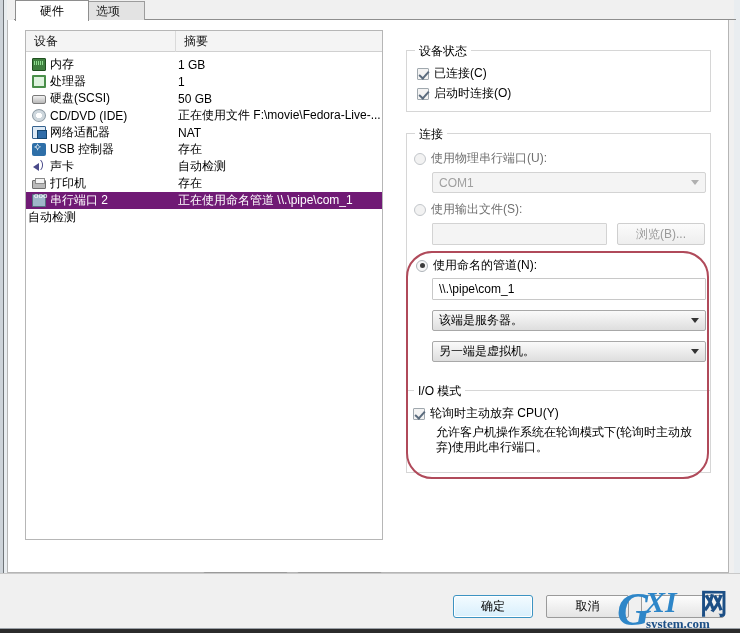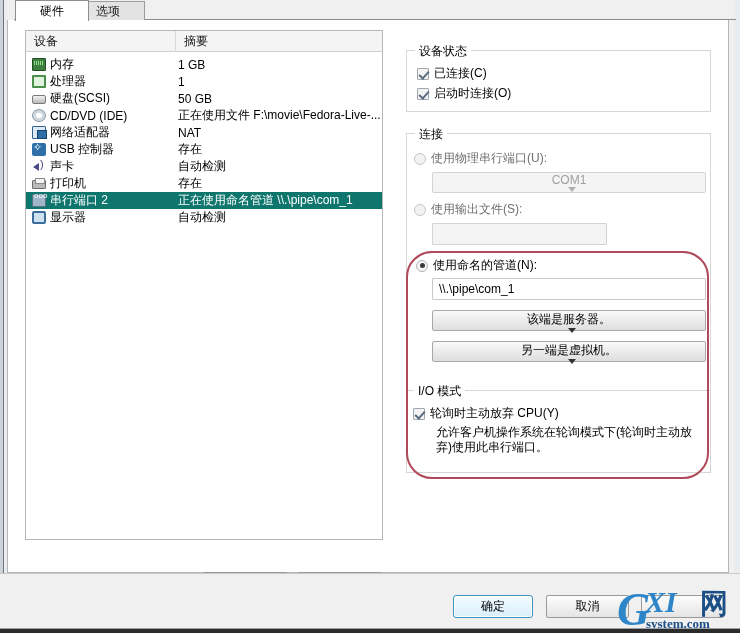--- a/index.html
+++ b/index.html
@@ -89,21 +89,21 @@
     border-right:1px solid #dadada; height:21px; line-height:21px;
   }
   .devlist-head .col-sum {
     flex:1; padding-left:8px; font-size:12px; color:#111;
     height:21px; line-height:21px;
   }
   .devrow {
     display:flex; align-items:center; height:17px;
     font-size:12px; color:#000; cursor:default;
   }
-  .devrow.selected { background:#0f766e; color:#ffffff; }
+  .devrow.selected { background:#701a75; color:#ffffff; }
   .devrow .dname { width:150px; display:flex; align-items:center; padding-left:6px; white-space:nowrap; overflow:hidden;}
   .devrow .dsum  { flex:1; white-space:nowrap; overflow:hidden; padding-left:2px;}
   .ico { width:14px; height:13px; margin-right:4px; flex:0 0 14px; position:relative; display:inline-block; }
 
   
   .ico-mem { background:#3f7f3f; border:1px solid #1f4f1f; border-radius:1px; }
   .ico-mem:after { content:""; position:absolute; left:1px; top:2px; width:10px; height:4px;
       background:repeating-linear-gradient(to right,#8fdc8f 0 1px,#3f7f3f 1px 2px); }
   .ico-cpu { background:#dff3df; border:2px solid #4a8f4a; border-radius:1px; }
   .ico-hdd { background:linear-gradient(#f2f2f2,#b8b8b8); border:1px solid #7a7a7a; border-radius:2px; height:9px; margin-top:2px;}
@@ -182,21 +182,21 @@
     display:flex; align-items:center;
     font-family:"Liberation Sans","DejaVu Sans",sans-serif;
   }
   .input.disabled { background:#f4f4f4; color:#9a9a9a; border-color:#d3d3d3;}
   .combo {
     position:absolute;
     background:linear-gradient(#fafafa,#dedede);
     border:1px solid #a8a8a8; border-radius:2px;
     font-size:12px; color:#000; padding:0 6px;
     display:flex; align-items:center; justify-content:space-between;
-    cursor:default; white-space:nowrap;flex-direction:column;
+    cursor:default; white-space:nowrap;
   }
   .combo.disabled { background:#f4f4f4; color:#a0a0a0; border-color:#d3d3d3; }
   .caret { width:0;height:0; border-left:4px solid transparent; border-right:4px solid transparent;
            border-top:5px solid #333; margin-left:6px; }
   .combo.disabled .caret { border-top-color:#b0b0b0; }
 
   .btn-browse { position:absolute; left:609px; top:203px; width:88px; height:22px; color:#9a9a9a;
       background:linear-gradient(#fbfbfb,#eeeeee); border:1px solid #cfcfcf;}
 
   .desc {
@@ -349,24 +349,20 @@
 
         <div class="devrow selected">
           <div class="dname">
             <span class="ico ico-ser"></span>
             <span>串行端口 2</span>
           </div>
           <div class="dsum">正在使用命名管道 \\.\pipe\com_1</div>
         </div>
 
         <div class="devrow">
-          <div class="dname">
-            <span class="ico ico-dsp"></span>
-            <span>显示器</span>
-          </div>
           <div class="dsum">自动检测</div>
         </div>
       </div>
     </div>
 
     <div class="btn btn-add">添加(A)...</div>
     <div class="btn btn-rem">移除(R)</div>
 
     <div class="group grp-status">
       <span class="group-title">设备状态</span>
@@ -393,20 +389,21 @@
     <div class="combo disabled" style="left:424px; top:152px; width:274px; height:21px;">
       <span>COM1</span>
       <span class="caret"></span>
     </div>
 
     <div class="rdrow rd-disabled" style="left:406px; top:181px;">
       <span class="radio"></span>
       <span>使用输出文件(S):</span>
     </div>
     <div class="input disabled" style="left:424px; top:203px; width:175px; height:22px;"></div>
+    <div class="btn btn-browse">浏览(B)...</div>
 
     <div class="rdrow" style="left:408px; top:237px;">
       <span class="radio on"></span>
       <span>使用命名的管道(N):</span>
     </div>
     <div class="input" style="left:424px; top:258px; width:274px; height:22px;">\\.\pipe\com_1</div>
 
     <div class="combo" style="left:424px; top:321px; width:274px; height:21px;">
       <span>另一端是虚拟机。</span>
       <span class="caret"></span>

